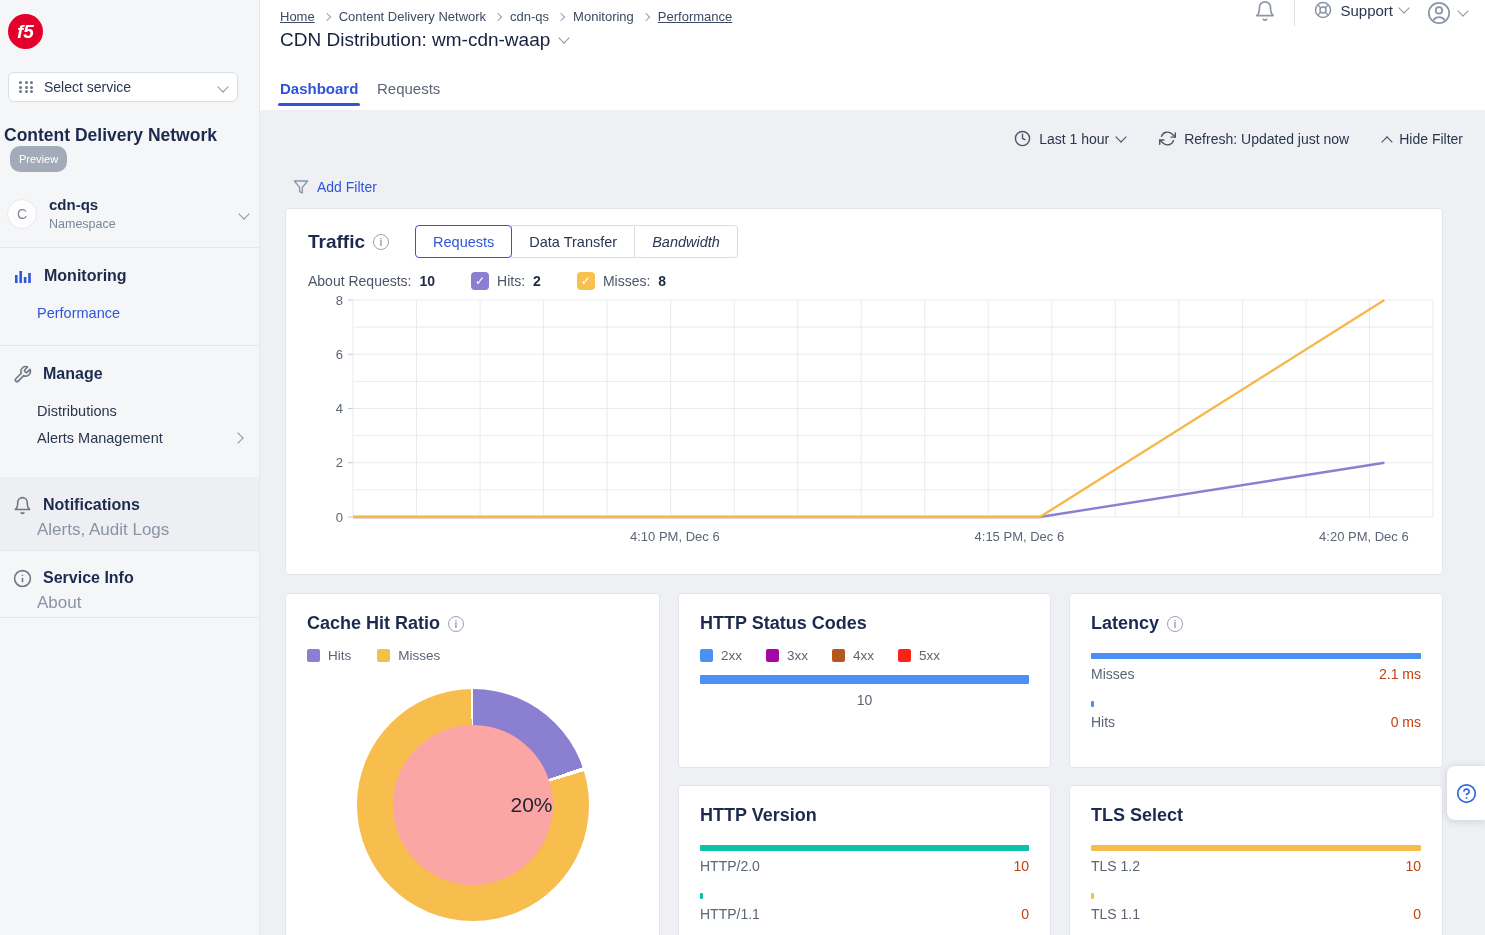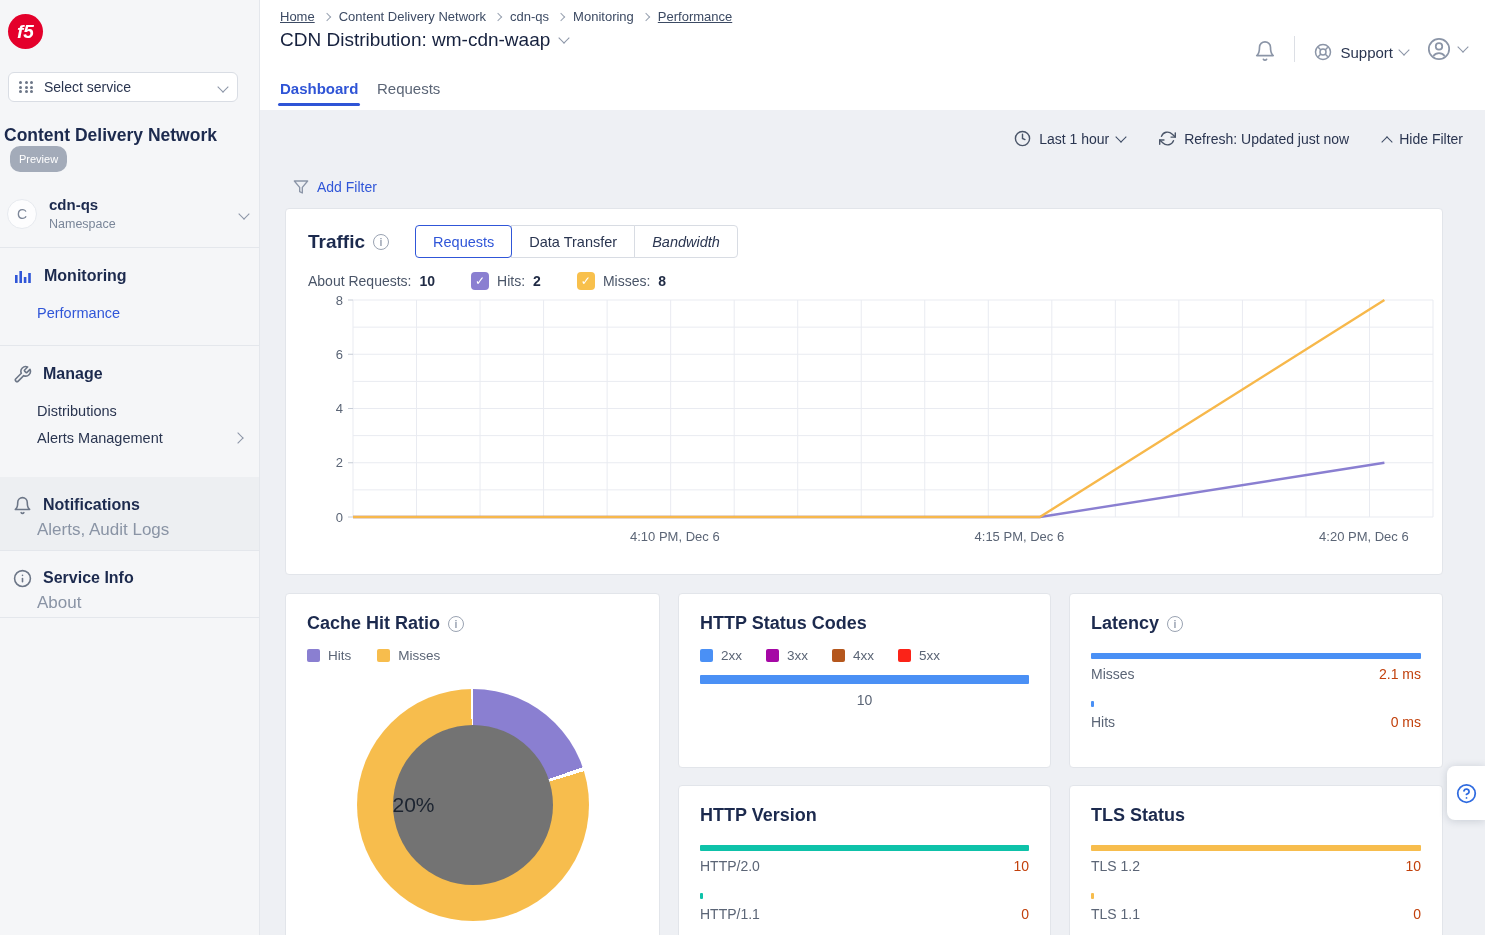--- a/index.html
+++ b/index.html
@@ -44,21 +44,21 @@
 
   
   .topbar { position:absolute; left:260px; top:0; width:1225px; height:62px; background:#fff; }
   .crumbs { position:absolute; left:20px; top:9px; font-size:13px; color:#3c4a63; display:flex;
     align-items:center; gap:9px; }
   .crumbs a { color:#3c4a63; text-decoration:underline; cursor:pointer; }
   .crumbs .sep { width:6px; height:6px; border-right:1.4px solid #9aa3b2; border-bottom:1.4px solid #9aa3b2;
     transform:rotate(-45deg); margin-top:1px; }
   .page-title { position:absolute; left:20px; top:29px; font-size:19px; color:#16213e; display:flex;
     align-items:center; gap:10px; }
-  .top-actions { position:absolute; right:18px; top:0; height:62px; display:flex; align-items:flex-end; gap:18px; }
+  .top-actions { position:absolute; right:18px; top:0; height:62px; display:flex; align-items:flex-start; gap:18px; }
   .icon-btn { cursor:pointer; display:flex; align-items:center; gap:7px; color:#2a3550; font-size:15px; }
   .vdiv { width:1px; height:26px; background:#dcdfe5; }
 
   
   .tabsbar { position:absolute; left:260px; top:62px; width:1225px; height:48px; background:#fff; }
   .tab { position:absolute; top:18px; font-size:15px; cursor:pointer; }
   .tab.active { color:#2f54d6; font-weight:600; }
   .tab.active::after { content:""; position:absolute; left:-2px; right:-2px; bottom:-9px; height:3px;
     background:#2f54d6; border-radius:2px; }
   .tab.idle { color:#5b6576; }
@@ -98,21 +98,21 @@
   #latency-card{ left:809px; top:483px; width:374px; height:175px; padding:19px 21px; }
   #httpver-card{ left:418px; top:675px; width:373px; height:248px; padding:19px 21px; }
   #tlsver-card { left:809px; top:675px; width:374px; height:248px; padding:19px 21px; }
 
   .legend { display:flex; align-items:center; gap:26px; margin-top:14px; font-size:13.5px; color:#5b6576; }
   .legend .sq { width:13px; height:13px; border-radius:2px; display:inline-block; margin-right:8px; vertical-align:-2px; }
 
   .donut-wrap { position:relative; width:232px; height:232px; margin:26px auto 0; }
   .donut { width:232px; height:232px; border-radius:50%; }
   .donut-hole { position:absolute; left:36px; top:36px; width:160px; height:160px; border-radius:50%;
-    background:#737373; display:flex; align-items:center; justify-content:flex-start; font-size:21px; color:#1c2430; }
+    background:#fca5a5; display:flex; align-items:center; justify-content:flex-end; font-size:21px; color:#1c2430; }
 
   .hbar-track { margin-top:12px; }
   .hbar { height:9px; border-radius:1px; }
   .bar-caption { text-align:center; font-size:14px; color:#5b6576; margin-top:8px; }
 
   .stat { margin-top:19px; }
   .stat .bar { height:6px; border-radius:1px; min-width:3px; }
   .stat .row { display:flex; justify-content:space-between; margin-top:7px; font-size:14px; }
   .stat .row .l { color:#5b6576; }
   .stat .row .v { color:#c2410c; }
@@ -439,21 +439,21 @@
       <div class="bar" style="background: rgb(14, 194, 169); width: 0.8%;"></div>
       <div class="row">
           <span class="l">HTTP/1.1</span>
           <span class="v">0</span>
         </div>
     </div>
   </div>
 
   <div class="card" id="tlsver-card">
     <span class="card-title">
-        <span>TLS Status</span>
+        <span>TLS Select</span>
       </span>
     <div class="stat">
       <div class="bar" style="background: rgb(247, 189, 77); width: 100%;"></div>
       <div class="row">
           <span class="l">TLS 1.2</span>
           <span class="v">10</span>
         </div>
     </div>
     <div class="stat">
       <div class="bar" style="background: rgb(247, 189, 77); width: 0.8%;"></div>

